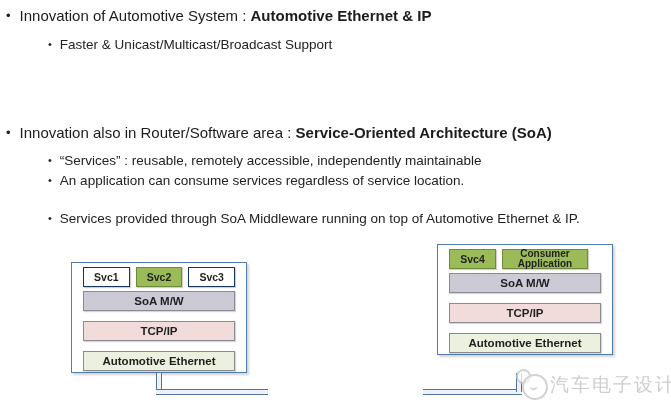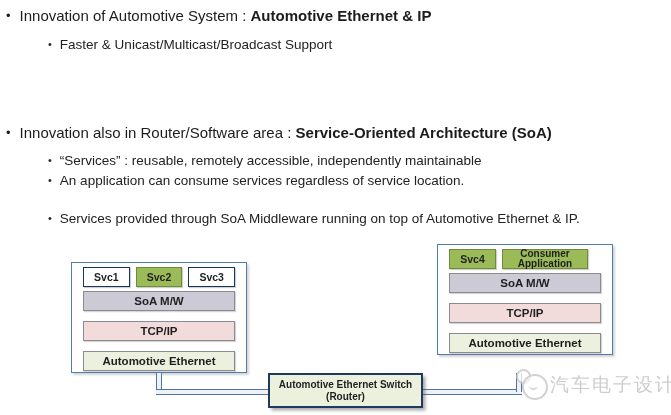--- a/index.html
+++ b/index.html
@@ -93,24 +93,20 @@
     <div class="layer gray">SoA M/W</div>
     <div class="layer pink">TCP/IP</div>
     <div class="layer lgreen">Automotive Ethernet</div>
   </div>
 
   <div class="conn-v" style="left:156px;top:373px;height:19px;"></div>
   <div class="conn-h" style="left:156px;top:389px;width:112px;"></div>
   <div class="conn-h" style="left:423px;top:389px;width:99px;"></div>
   <div class="conn-v" style="left:516px;top:373px;height:19px;"></div>
 
-  <div class="switch-node">
-    <div>Automotive Ethernet Switch</div>
-    <div>(Router)</div>
-  </div>
 
   <div class="watermark">
     <div class="wm-logo">
       <div class="wm-c-small"></div>
       <div class="wm-c-big"></div>
       <div class="wm-mouth"></div>
     </div>
     <div class="wm-text">汽车电子设计</div>
   </div>
 

